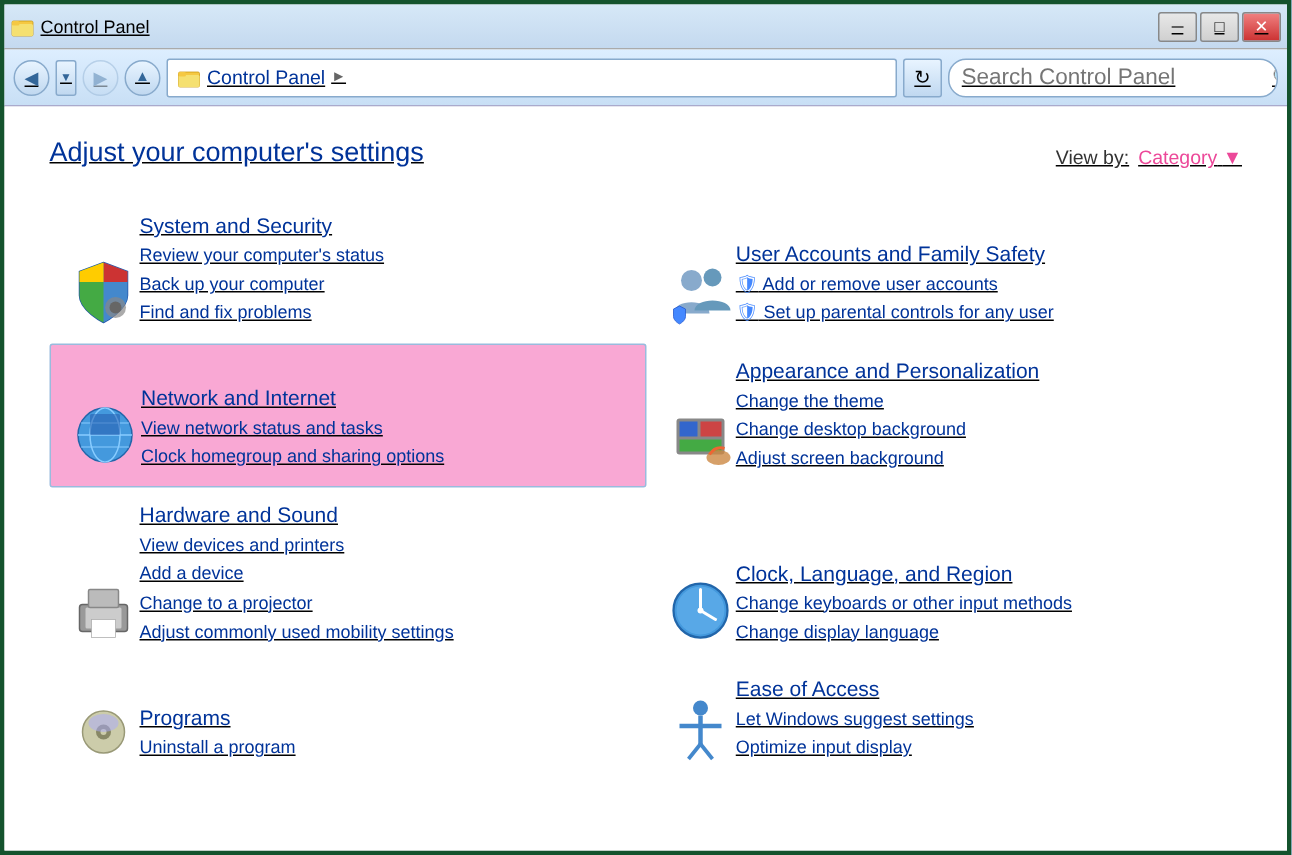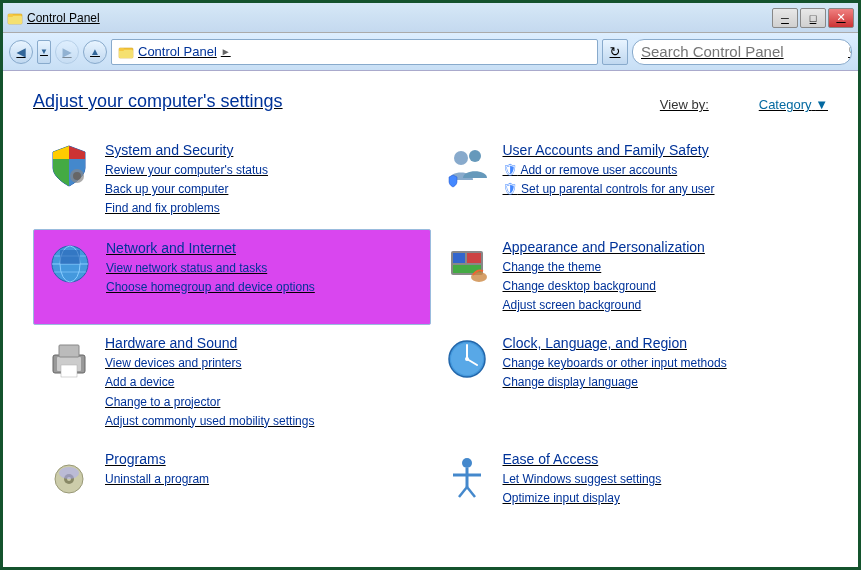--- a/index.html
+++ b/index.html
@@ -189,43 +189,42 @@
       font-weight: normal;
     }
     .viewby {
       display: flex;
       align-items: center;
       gap: 6px;
       font-size: 13px;
       color: #333;
     }
     .viewby-link {
-      color: #0369a1;
+      color: #ec4899;
       text-decoration: none;
       cursor: pointer;
       font-size: 13px;
-      margin-left: 44px;
     }
 
     
     .categories-grid {
       display: grid;
       grid-template-columns: 1fr 1fr;
       gap: 0;
     }
 
     .category-item {
       display: flex;
-      align-items: flex-start;
+      align-items: flex-end;
       padding: 10px 12px;
-      gap: 12px;
+      gap: 0;
       border-radius: 2px;
     }
     .category-item.highlighted {
-      background: #d946ef;
+      background: #f9a8d4;
       border: 1px solid #99bbdd;
     }
     .cat-icon {
       width: 48px;
       height: 48px;
       flex-shrink: 0;
       display: flex;
       align-items: center;
       justify-content: center;
     }
@@ -368,21 +367,21 @@
             <line x1="6" y1="24" x2="42" y2="24" stroke="#88ccff" stroke-width="1"></line>
             <line x1="8" y1="16" x2="40" y2="16" stroke="#88ccff" stroke-width="0.7"></line>
             <line x1="8" y1="32" x2="40" y2="32" stroke="#88ccff" stroke-width="0.7"></line>
 
             <rect x="14" y="10" width="20" height="14" rx="1" fill="#2255aa" opacity="0.5"></rect>
           </svg>
         </div>
         <div class="cat-content">
           <a class="cat-title">Network and Internet</a>
           <a class="cat-link">View network status and tasks</a>
-          <a class="cat-link">Choose homegroup and device options</a>
+          <a class="cat-link">Clock homegroup and sharing options</a>
         </div>
       </div>
 
       <div class="category-item">
         <div class="cat-icon">
           <svg width="48" height="48" viewBox="0 0 48 48">
 
             <rect x="8" y="12" width="32" height="24" rx="2" fill="#888"></rect>
             <rect x="10" y="14" width="12" height="10" fill="#3366cc"></rect>
             <rect x="24" y="14" width="14" height="10" fill="#cc4444"></rect>

